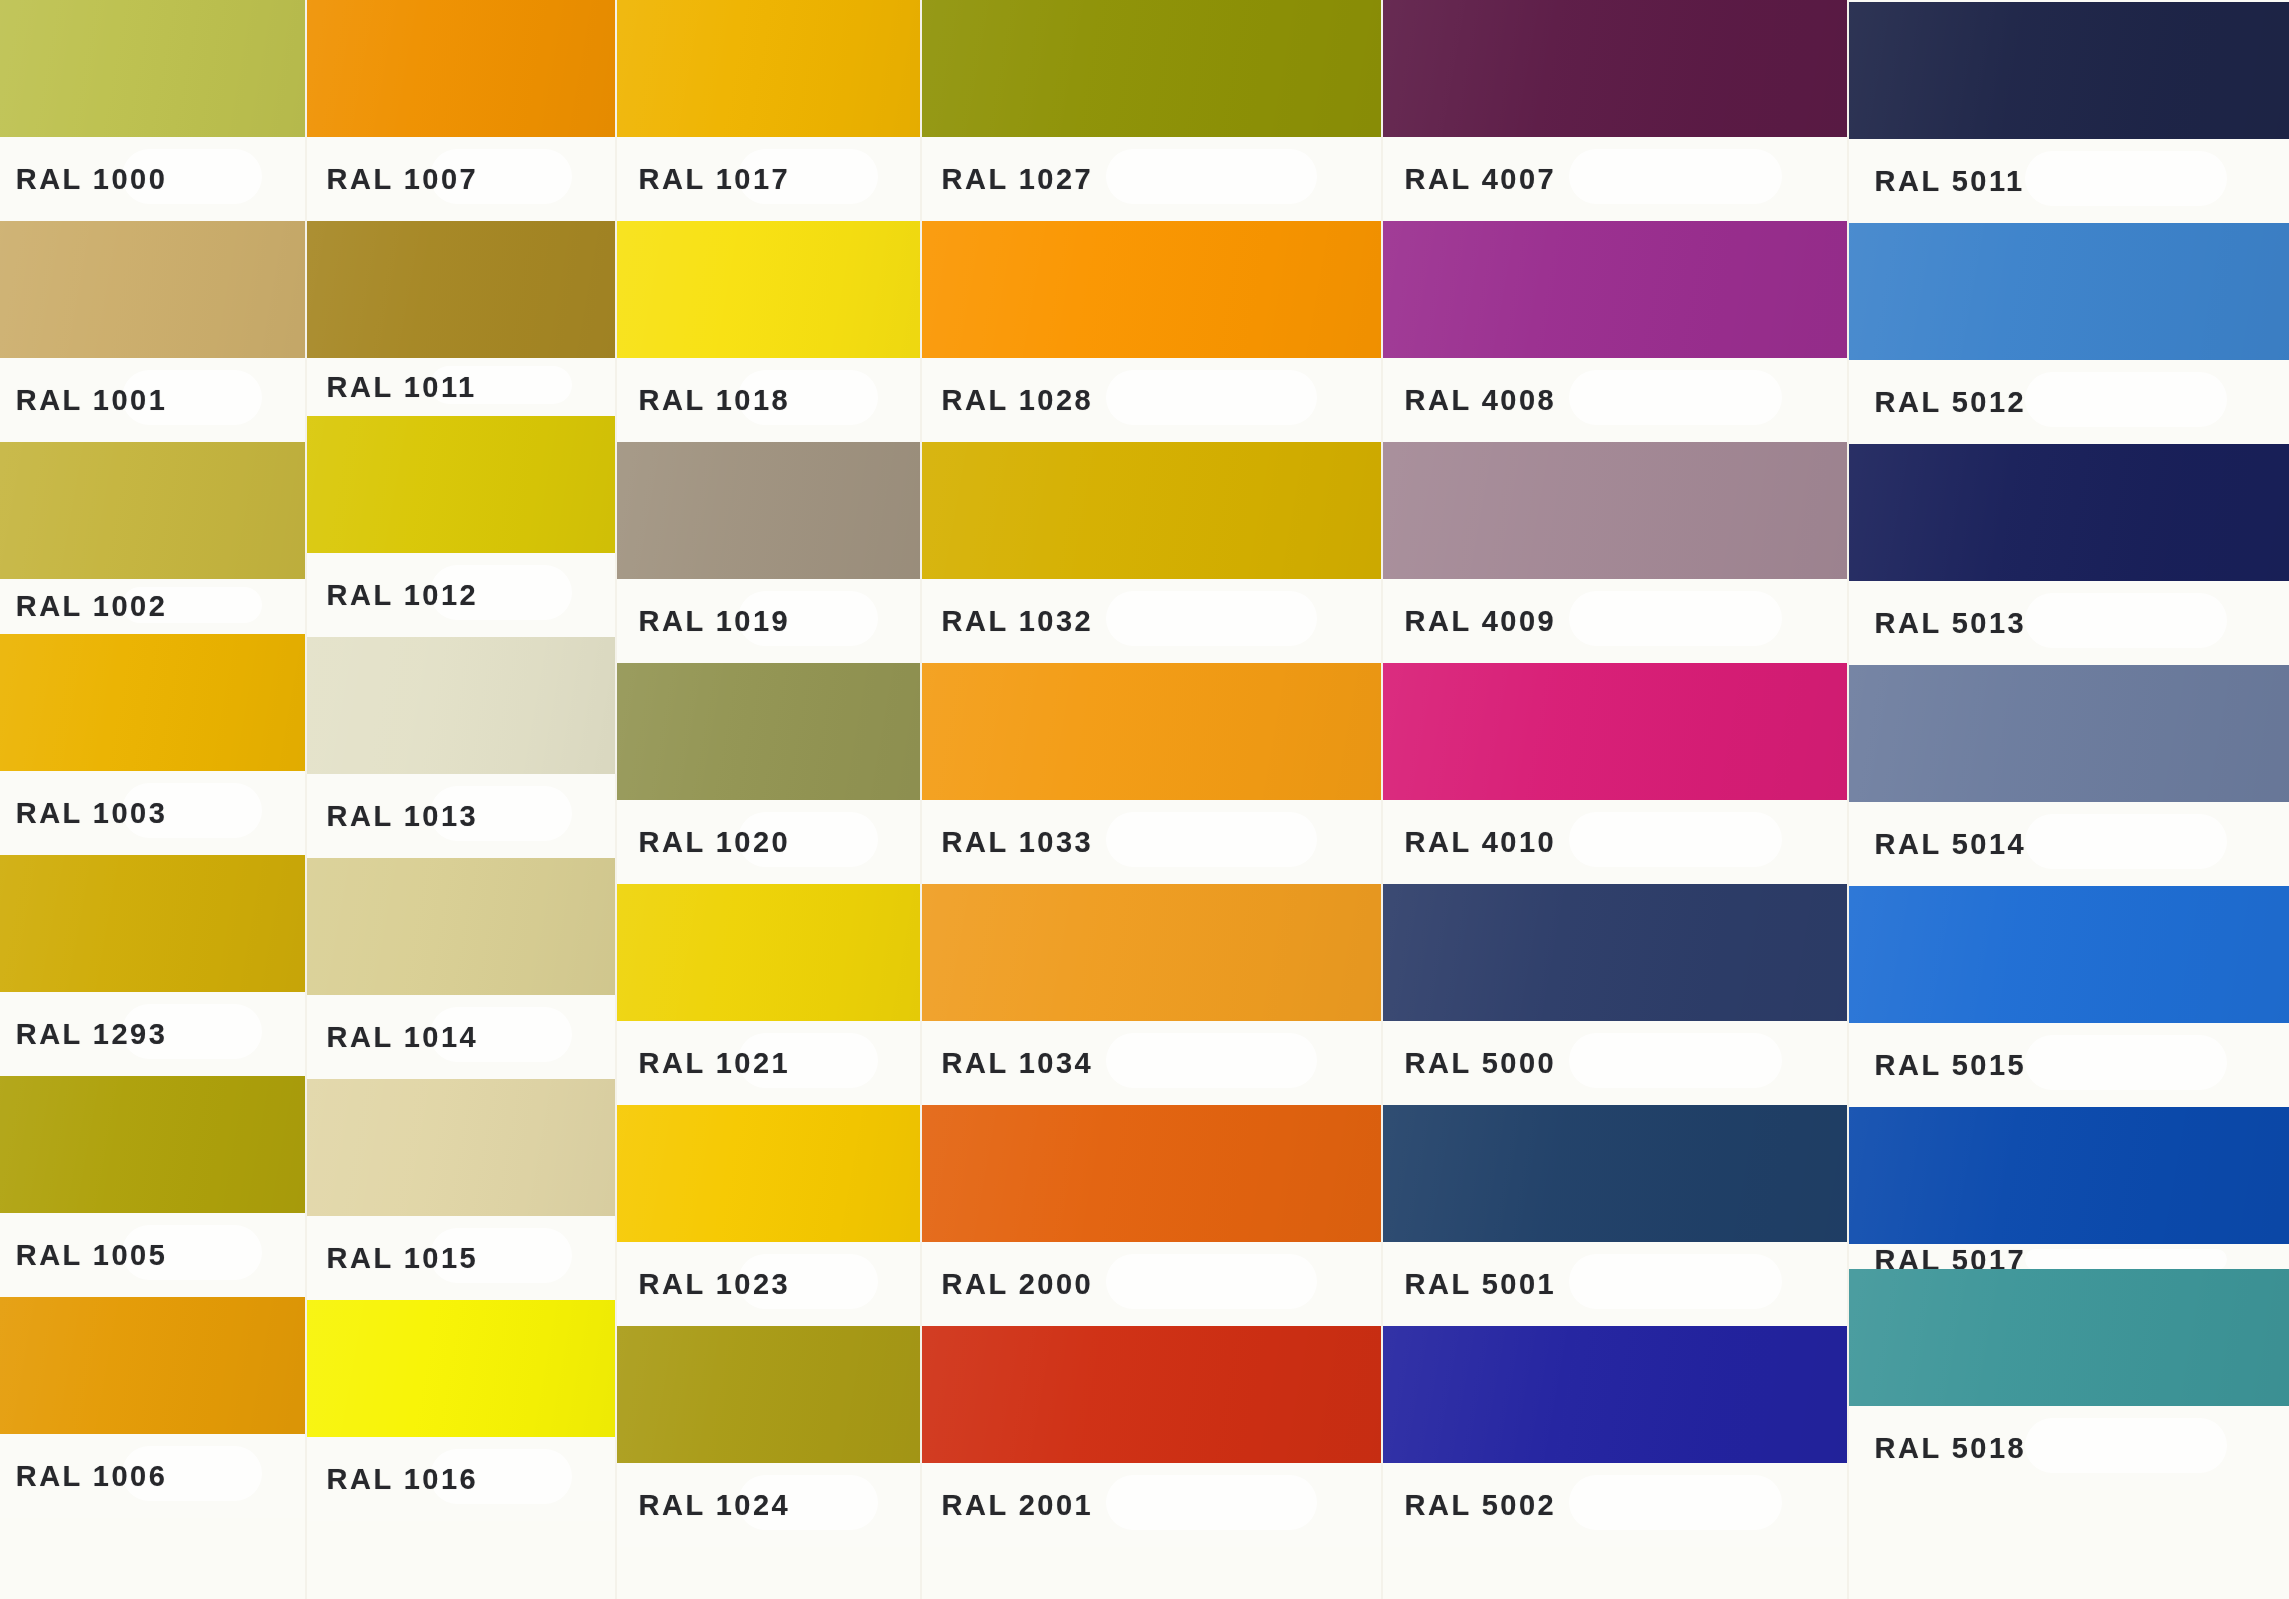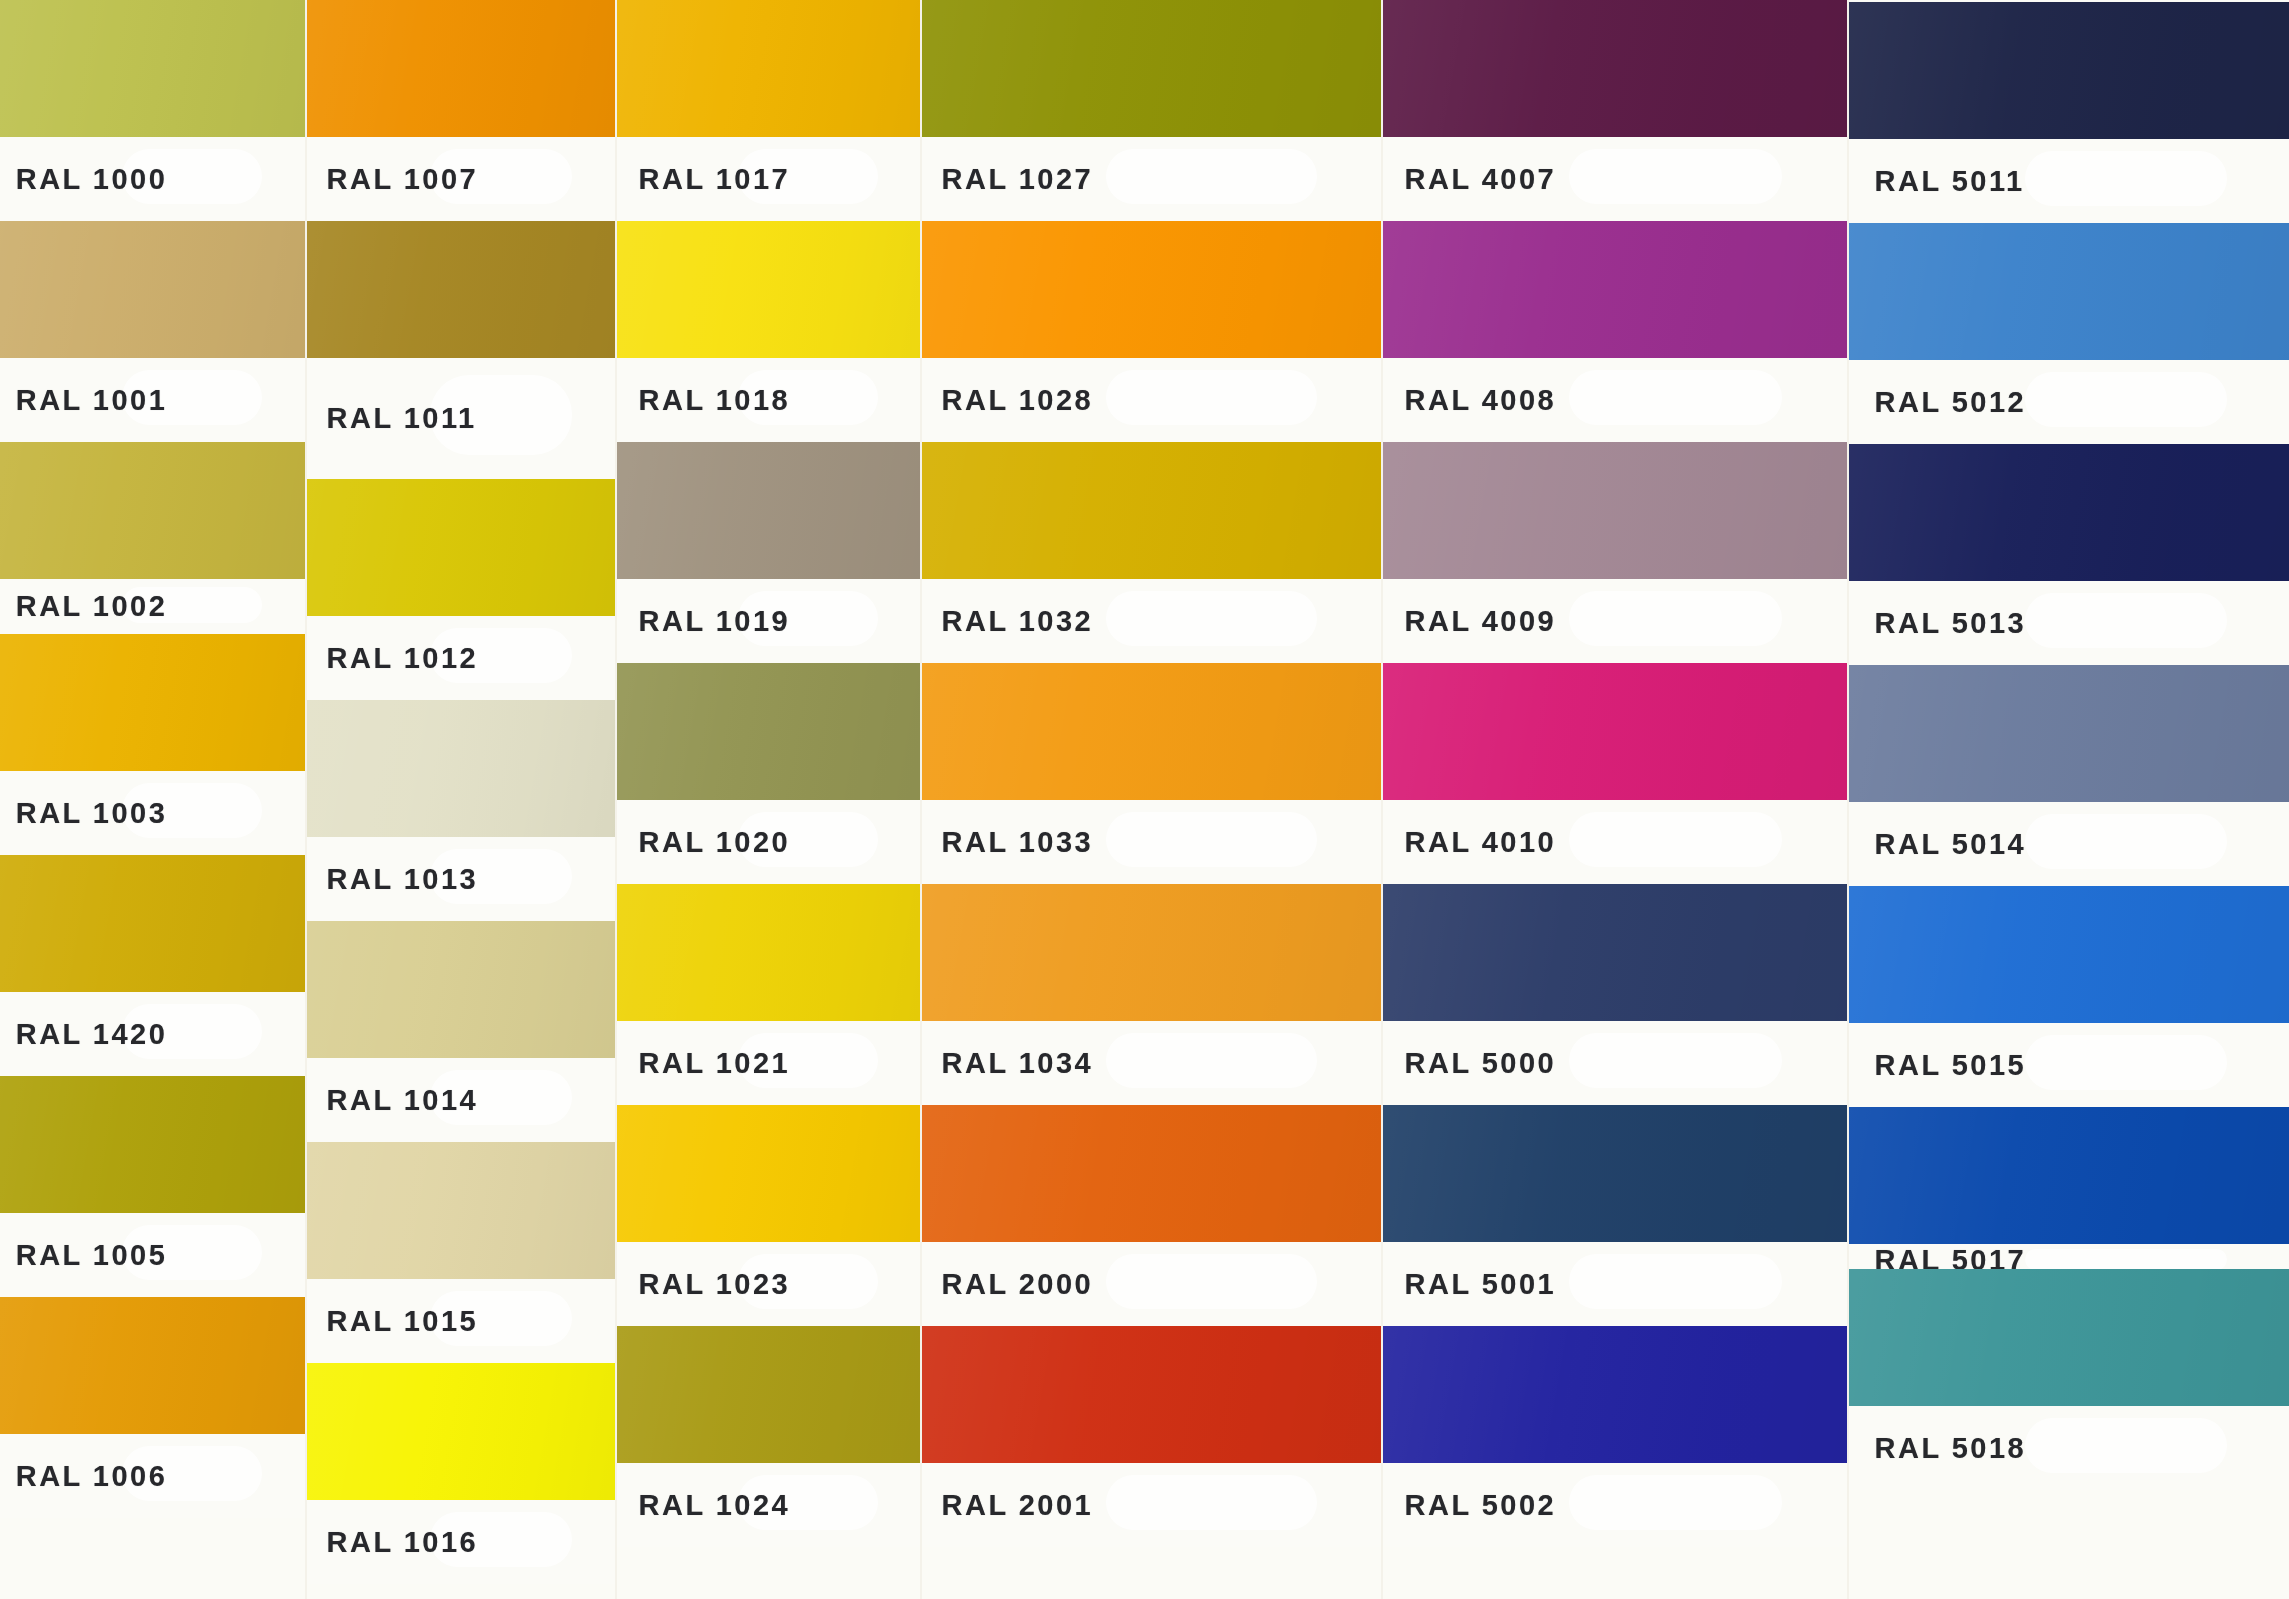--- a/index.html
+++ b/index.html
@@ -131,21 +131,21 @@
       </div>
       <div class="cell" style="height: 221px;">
         <div class="swatch" title="RAL 1003" style="height: 137px; background: rgb(235, 179, 0);"></div>
         <div class="label-band">
           <span class="label-text">RAL 1003</span>
         </div>
       </div>
       <div class="cell" style="height: 221px;">
         <div class="swatch" title="RAL 1004" style="height: 137px; background: rgb(207, 172, 8);"></div>
         <div class="label-band">
-          <span class="label-text">RAL 1420</span>
+          <span class="label-text">RAL 1293</span>
         </div>
       </div>
       <div class="cell" style="height: 221px;">
         <div class="swatch" title="RAL 1005" style="height: 137px; background: rgb(174, 161, 11);"></div>
         <div class="label-band">
           <span class="label-text">RAL 1005</span>
         </div>
       </div>
       <div class="cell" style="height: 221px;">
         <div class="swatch" title="RAL 1006" style="height: 137px; background: rgb(228, 155, 6);"></div>
@@ -154,21 +154,21 @@
         </div>
       </div>
     </div>
     <div class="column col-1" style="width: 310px;">
       <div class="cell" style="height: 221px;">
         <div class="swatch" title="RAL 1007" style="height: 137px; background: rgb(239, 145, 0);"></div>
         <div class="label-band">
           <span class="label-text">RAL 1007</span>
         </div>
       </div>
-      <div class="cell" style="height: 258px;">
+      <div class="cell" style="height: 195px;">
         <div class="swatch" title="RAL 1011" style="height: 137px; background: rgb(166, 135, 36);"></div>
         <div class="label-band">
           <span class="label-text">RAL 1011</span>
         </div>
       </div>
       <div class="cell" style="height: 221px;">
         <div class="swatch" title="RAL 1012" style="height: 137px; background: rgb(217, 199, 6);"></div>
         <div class="label-band">
           <span class="label-text">RAL 1012</span>
         </div>

